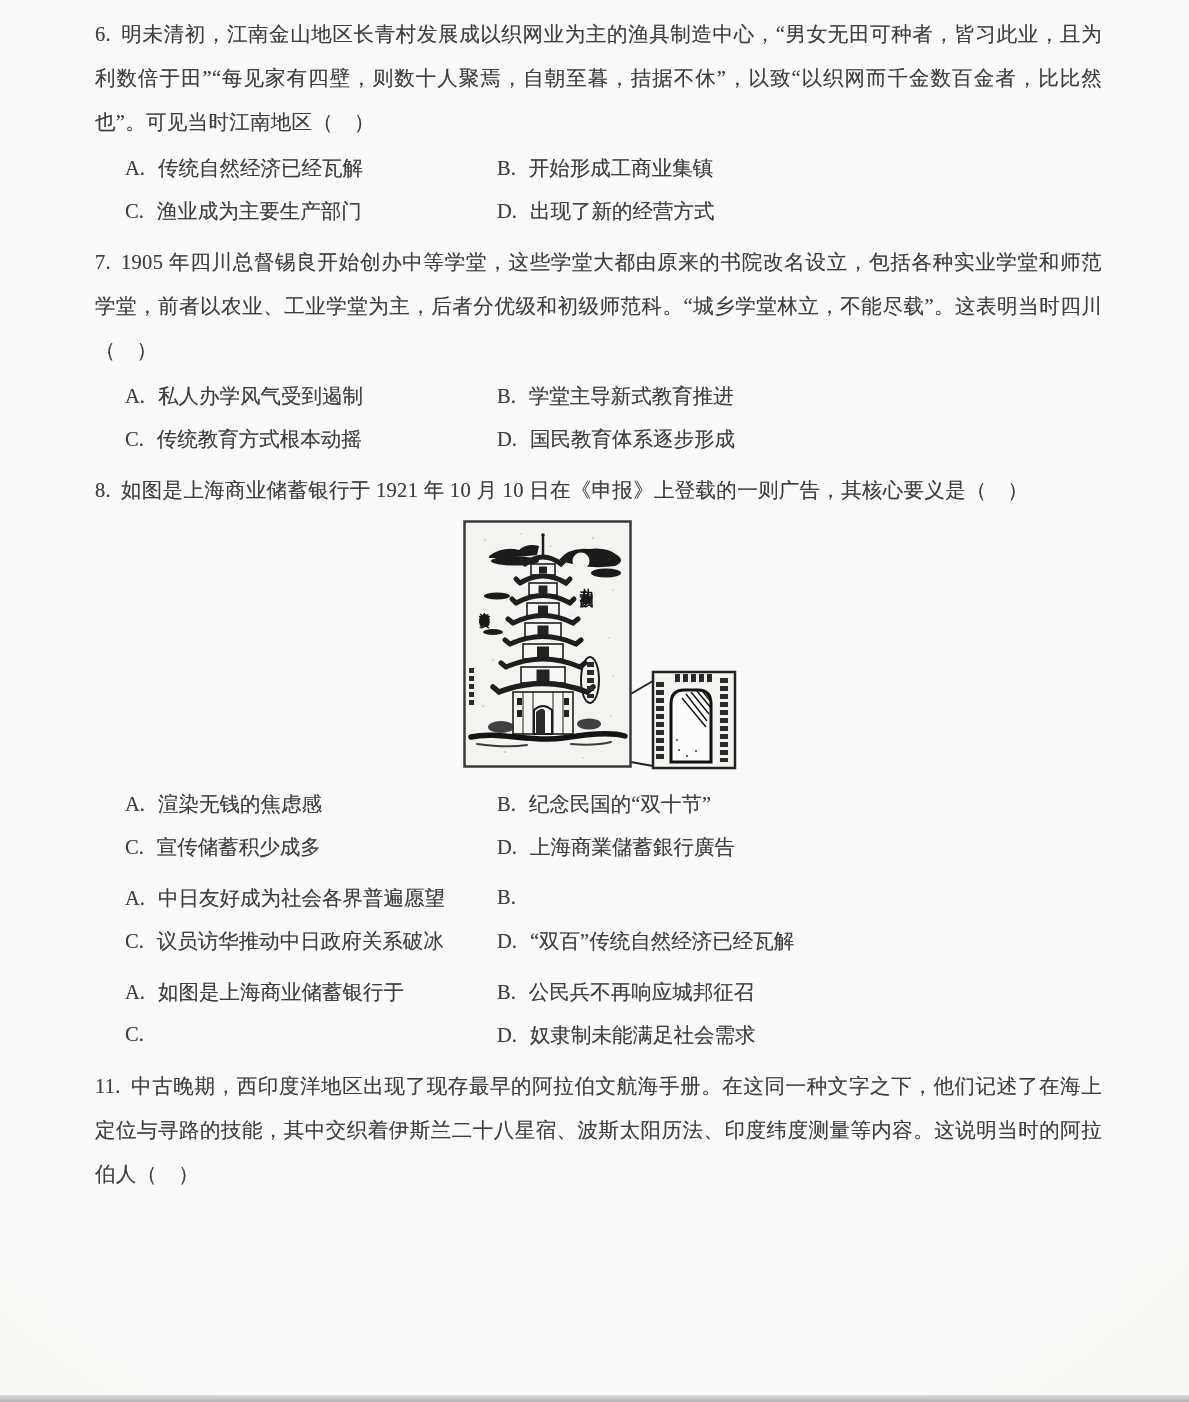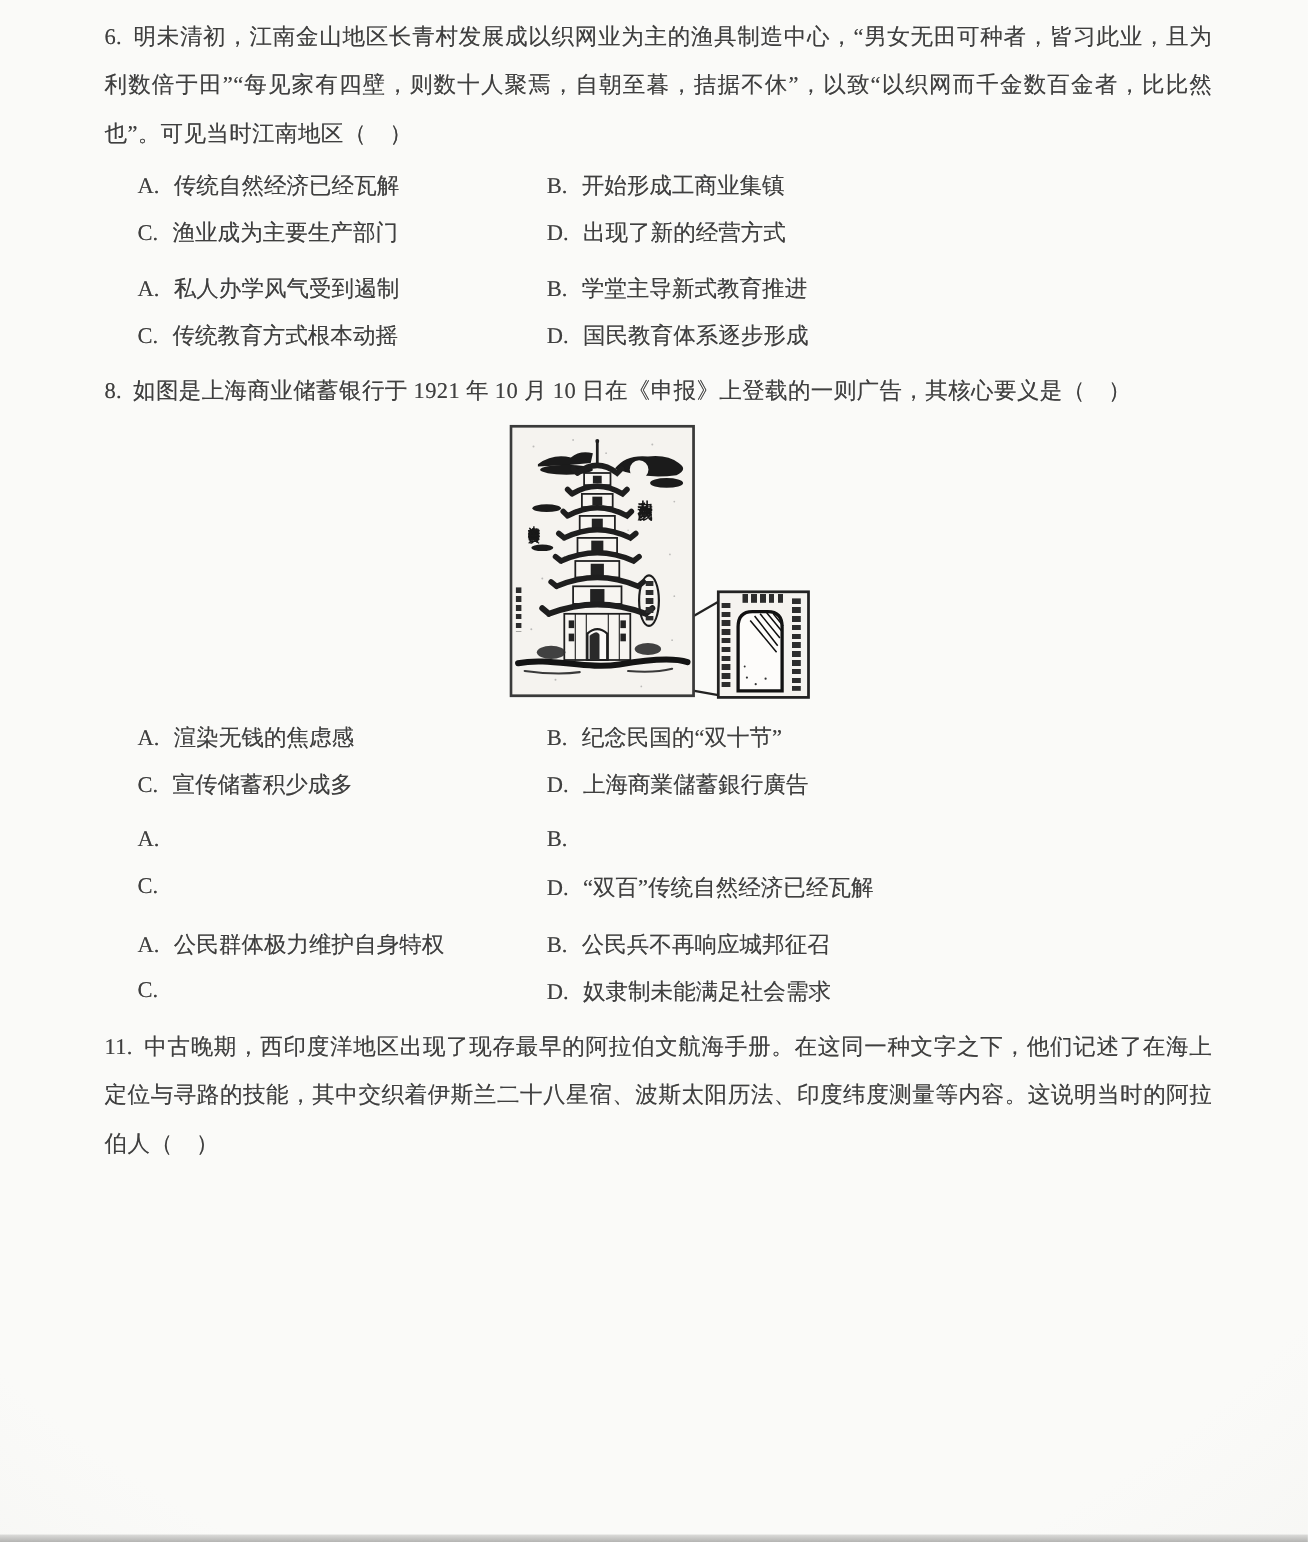--- a/index.html
+++ b/index.html
@@ -69,20 +69,21 @@
           </div>
         <div class="opt">
             <span class="opt-label">D.</span>
             <span>出现了新的经营方式</span>
           </div>
       </div>
     </div>
   </section>
 
   <section class="q">
+    <p class="stem"><span class="qnum">7.</span><span>1905 年四川总督锡良开始创办中等学堂，这些学堂大都由原来的书院改名设立，包括各种实业学堂和师范学堂，前者以农业、工业学堂为主，后者分优级和初级师范科。“城乡学堂林立，不能尽载”。这表明当时四川（　）</span></p>
     <div class="opts">
       <div class="opt-row">
         <div class="opt opt-a">
             <span class="opt-label">A.</span>
             <span>私人办学风气受到遏制</span>
           </div>
         <div class="opt">
             <span class="opt-label">B.</span>
             <span>学堂主导新式教育推进</span>
           </div>
@@ -224,43 +225,45 @@
           </div>
       </div>
     </div>
   </section>
 
   <section class="q">
     <div class="opts">
       <div class="opt-row">
         <div class="opt opt-a">
             <span class="opt-label">A.</span>
-          </div>
-        <div class="opt">
-            <span class="opt-label">B.</span>
-          </div>
-      </div>
-      <div class="opt-row">
-        <div class="opt opt-a">
-            <span class="opt-label">C.</span>
+            <span>中日友好成为社会各界普遍愿望</span>
+          </div>
+        <div class="opt">
+            <span class="opt-label">B.</span>
+          </div>
+      </div>
+      <div class="opt-row">
+        <div class="opt opt-a">
+            <span class="opt-label">C.</span>
+            <span>议员访华推动中日政府关系破冰</span>
           </div>
         <div class="opt">
             <span class="opt-label">D.</span>
             <span>“双百”传统自然经济已经瓦解</span>
           </div>
       </div>
     </div>
   </section>
 
   <section class="q">
     <div class="opts">
       <div class="opt-row">
         <div class="opt opt-a">
             <span class="opt-label">A.</span>
-            <span>公民群体极力维护自身特权</span>
+            <span>如图是上海商业储蓄银行于</span>
           </div>
         <div class="opt">
             <span class="opt-label">B.</span>
             <span>公民兵不再响应城邦征召</span>
           </div>
       </div>
       <div class="opt-row">
         <div class="opt opt-a">
             <span class="opt-label">C.</span>
           </div>

